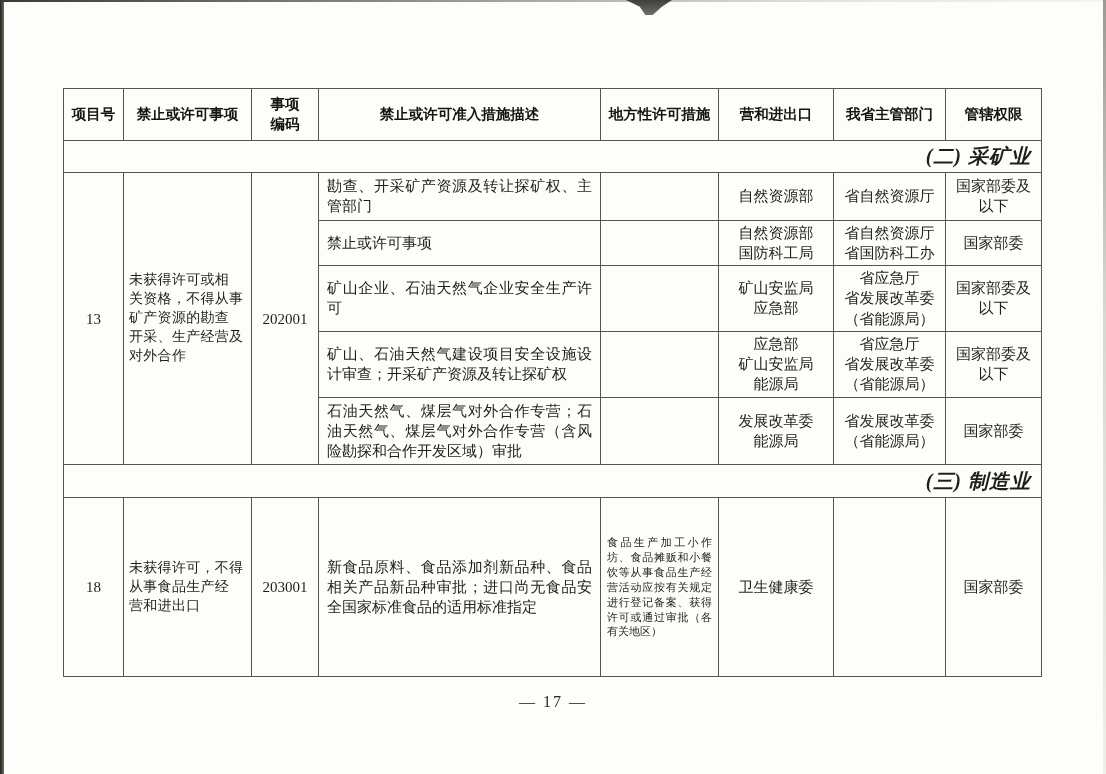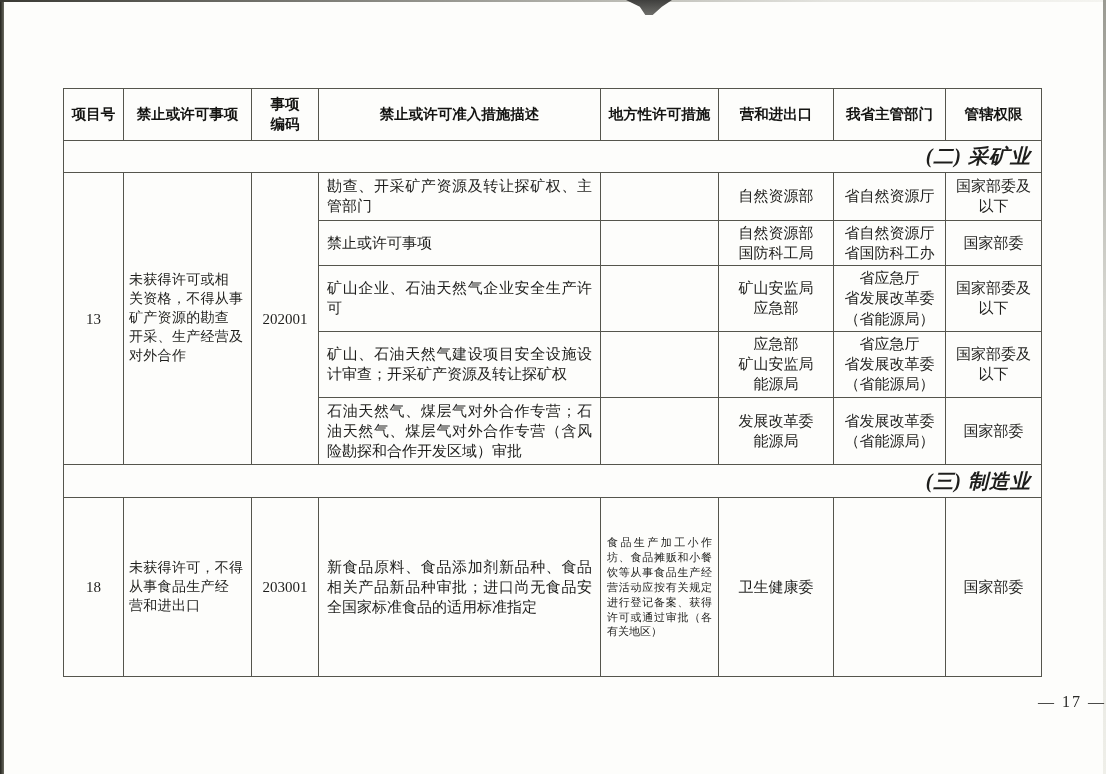--- a/index.html
+++ b/index.html
@@ -61,21 +61,21 @@
     text-align: justify; text-align-last: left;
     padding: 3px 6px; font-size: 11px;
   }
   td.section-cell {
     font-style: italic; font-weight: bold; font-size: 20px;
     padding: 2px 10px; letter-spacing: 1px; text-align: right;
   }
   .pre { white-space: pre-line; }
   .page-footer {
     position: absolute; left: 0; top: 693px; width: 1106px;
-    text-align: right; font-size: 16px; color: #2a2a28; letter-spacing: 2px;
+    text-align: center; font-size: 16px; color: #2a2a28; letter-spacing: 2px;
   }
 </style>
 </head>
 <body>
 
 <div class="edge-left"></div>
 <div class="edge-top"></div>
 <div class="edge-right"></div>
 <div class="binder-mark"></div>
 

